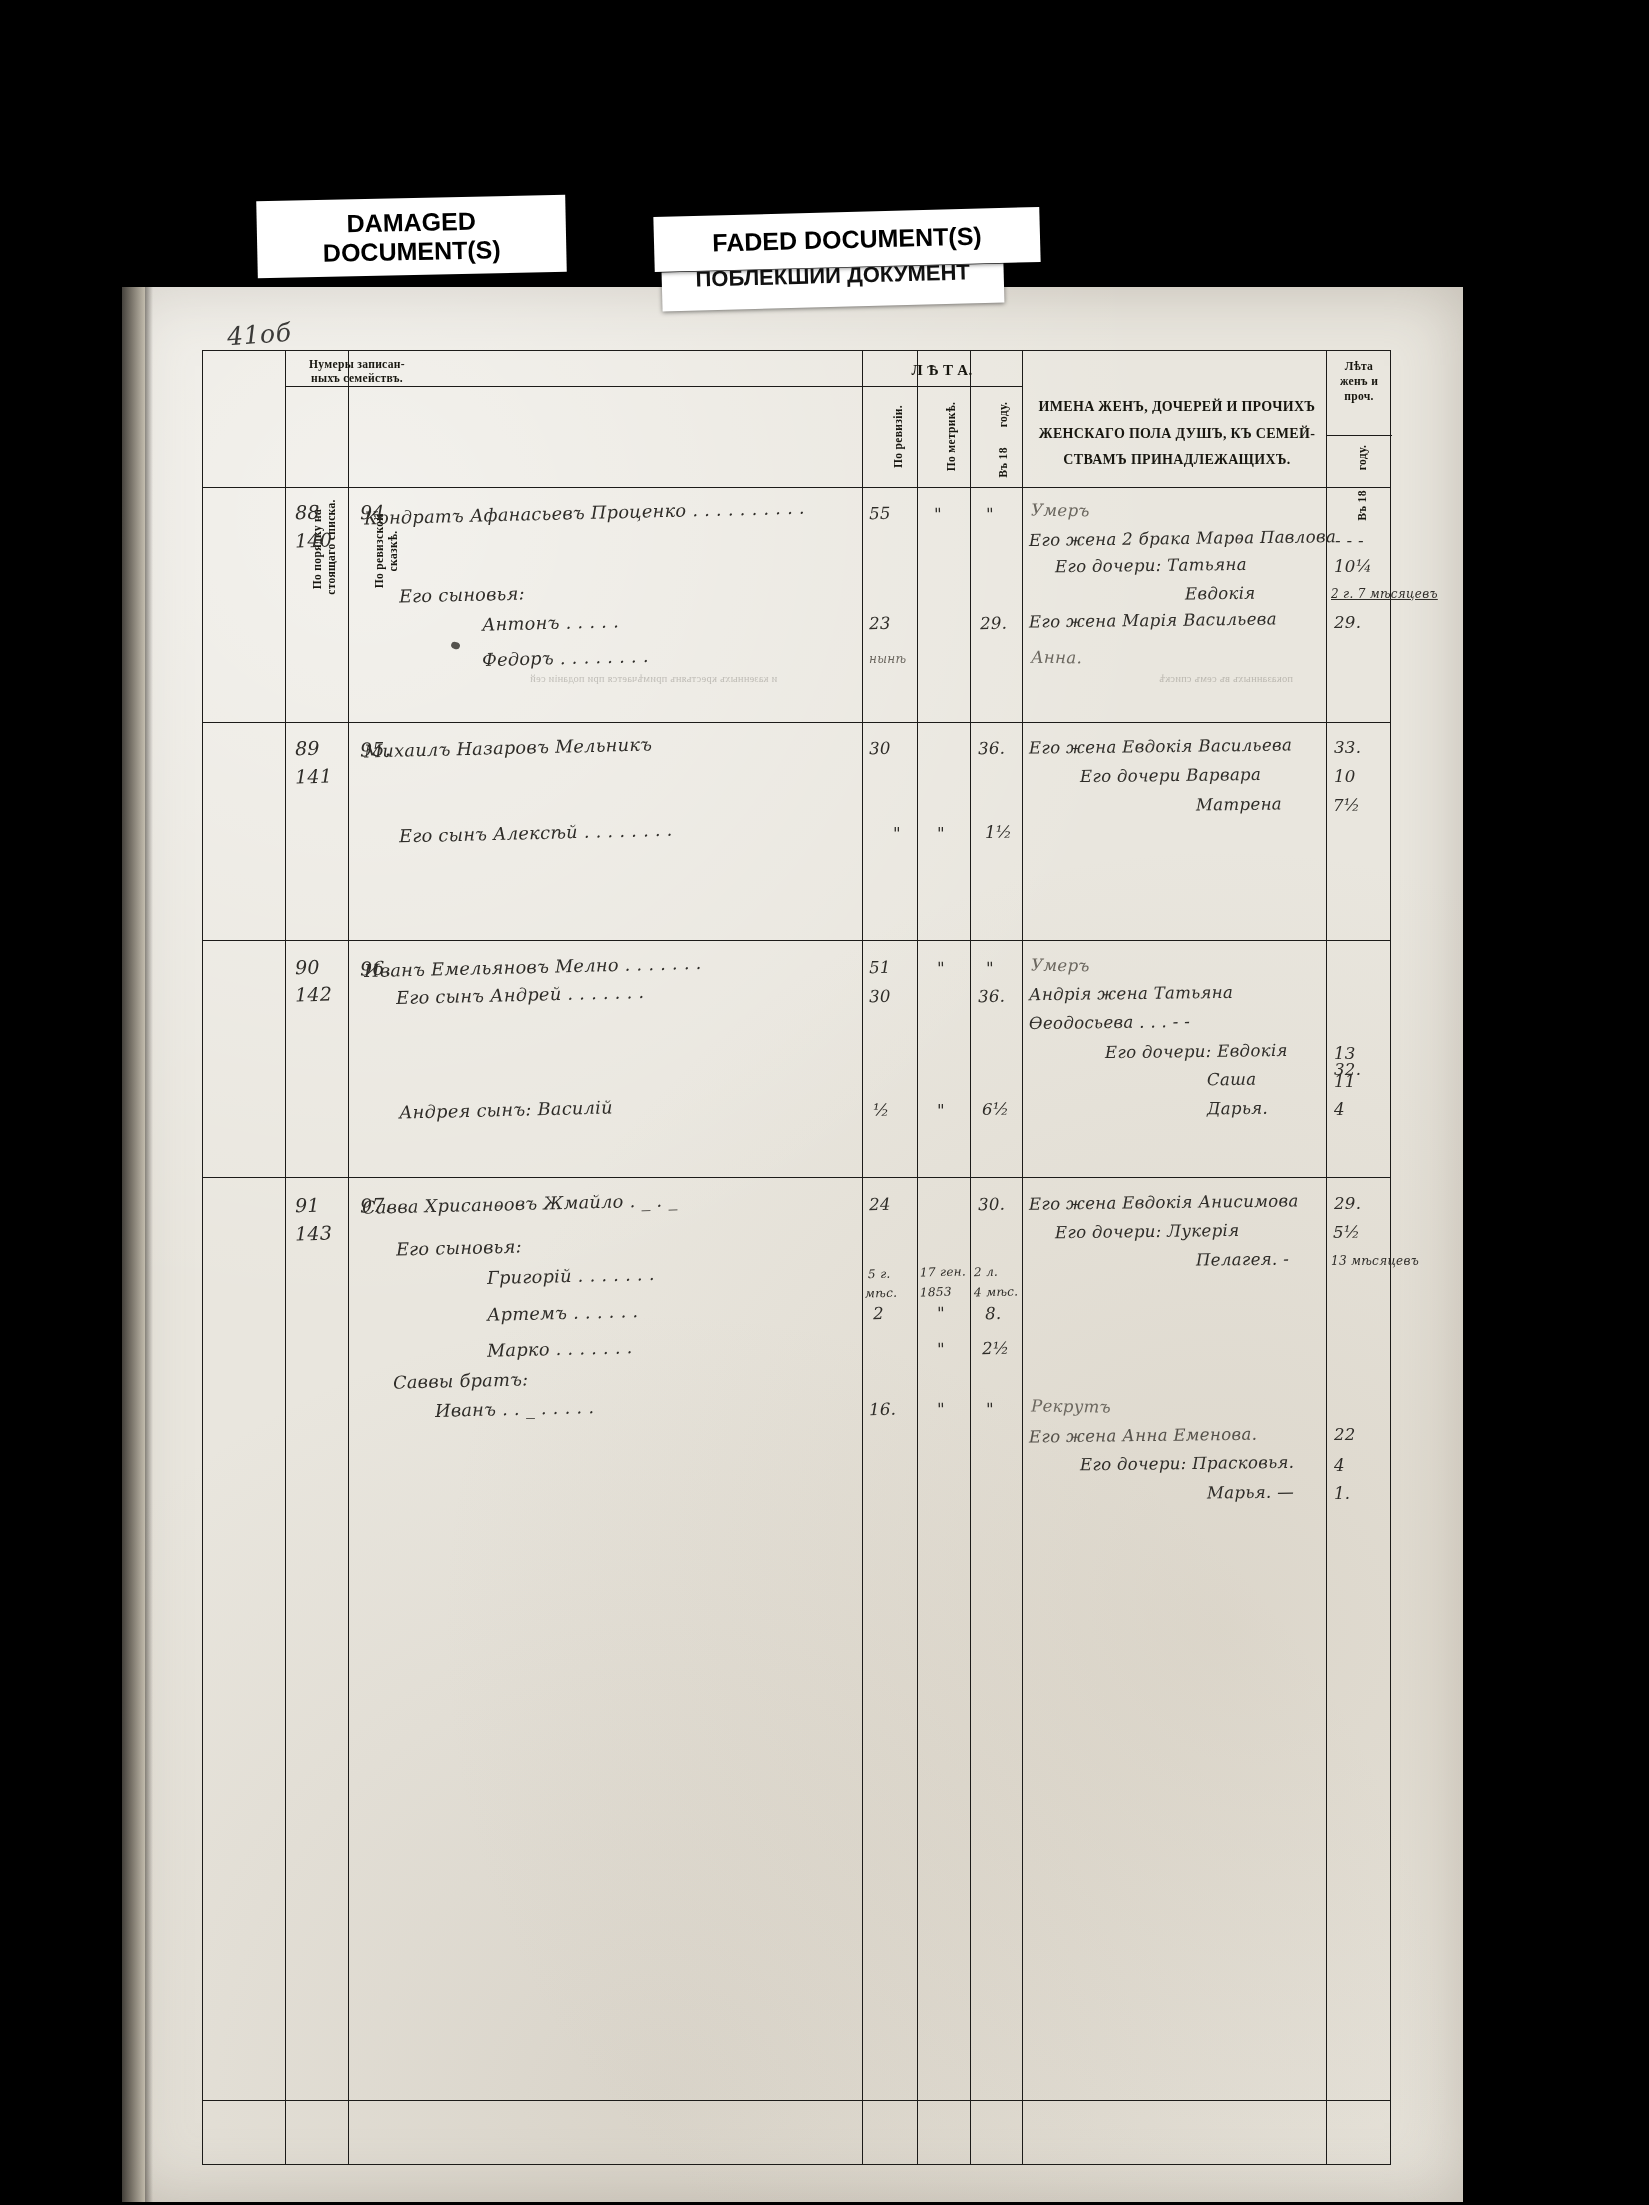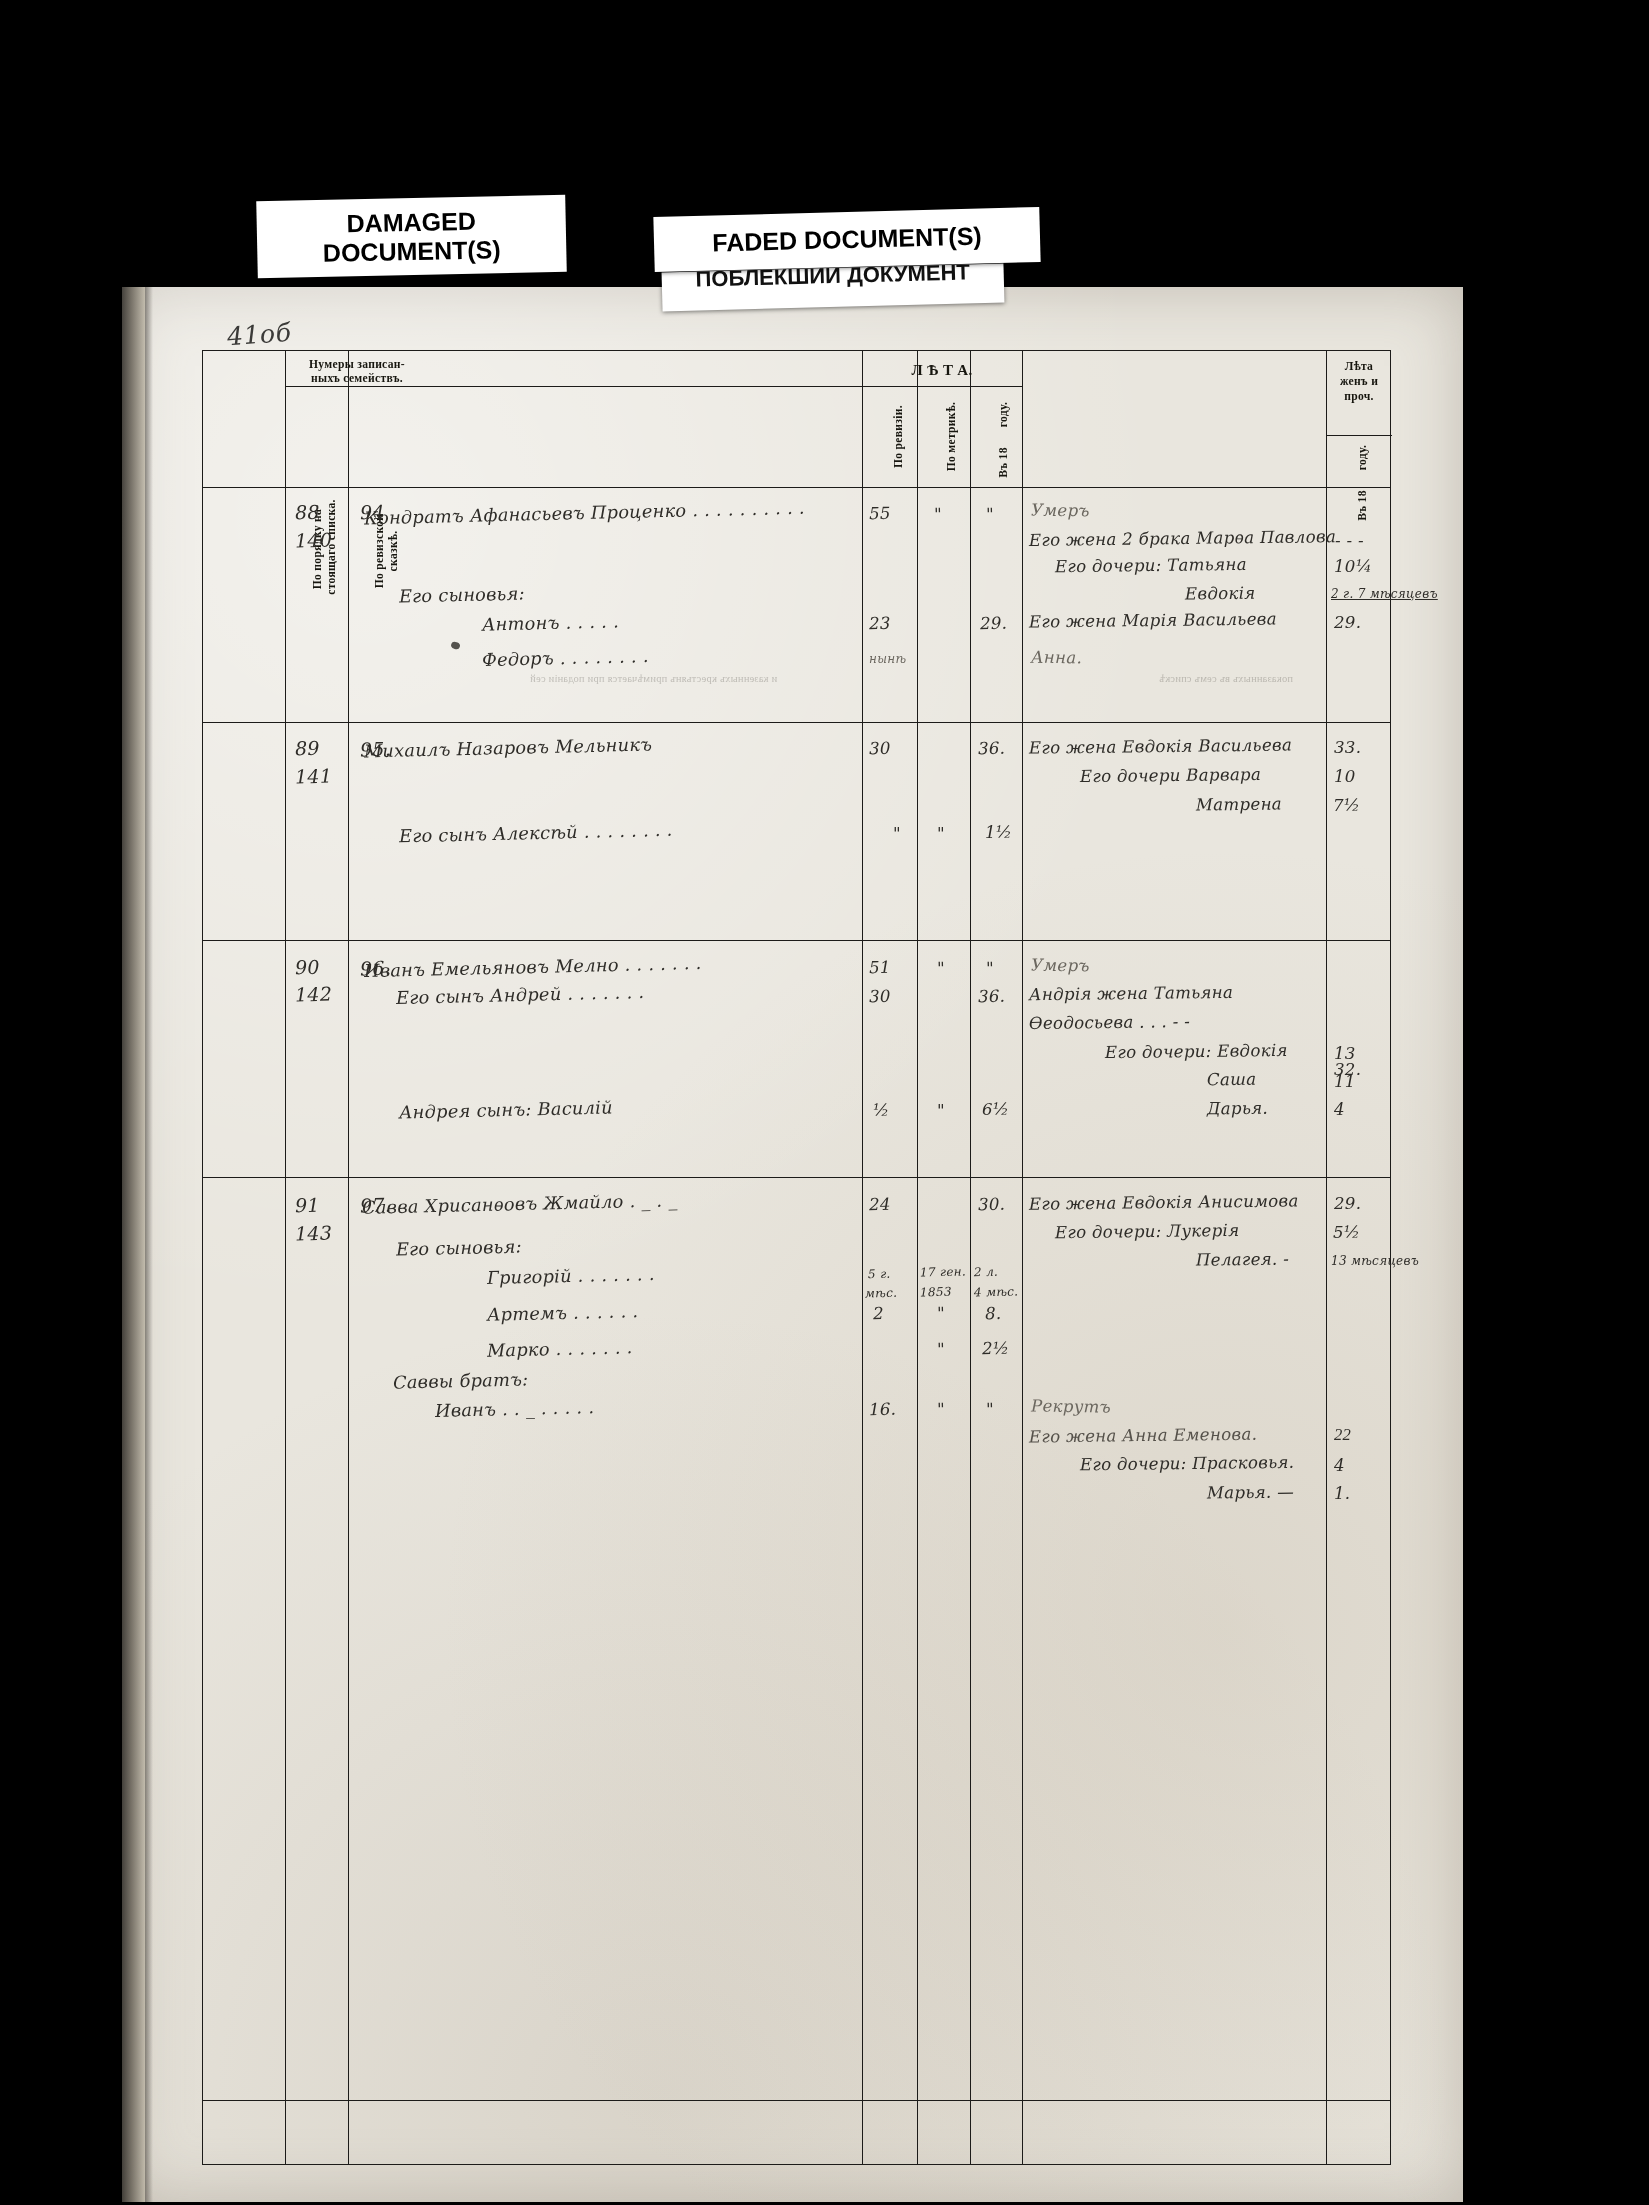--- a/index.html
+++ b/index.html
@@ -238,20 +238,25 @@
 
       <div class="hdr hdr-big" style="left:662px; top:10px; width:154px;">
         Л Ѣ Т А.
       </div>
 
       <div class="hdr hdr-small vert" style="left:689px; top:131px; width:91px;">По ревизіи.</div>
       <div class="hdr hdr-small vert" style="left:742px; top:131px; width:91px;">По метрикѣ.</div>
       <div class="hdr hdr-small vert" style="left:794px; top:83px; width:39px;">году.</div>
       <div class="hdr hdr-small vert" style="left:794px; top:131px; width:39px;">Въ 18</div>
 
+      <div class="hdr hdr-mid" style="left:828px; top:43px; width:292px; line-height:1.9;">
+        ИМЕНА ЖЕНЪ, ДОЧЕРЕЙ И ПРОЧИХЪ<br>
+        ЖЕНСКАГО ПОЛА ДУШЪ, КЪ СЕМЕЙ-<br>
+        СТВАМЪ ПРИНАДЛЕЖАЩИХЪ.
+      </div>
 
       <div class="hdr hdr-small" style="left:1124px; top:7.7px; width:64px; line-height:1.3;">
         Лѣта<br>женъ и<br>проч.
       </div>
       <div class="hdr hdr-small vert" style="left:1153px; top:126px; width:39px;">году.</div>
       <div class="hdr hdr-small vert" style="left:1153px; top:174px; width:39px;">Въ 18</div>
 
       <div class="hw s34 r2" style="left:92px; top:150px;">88</div>
       <div class="hw s34 r2" style="left:92px; top:178px;">140</div>
       <div class="hw s34 r2" style="left:157px; top:150px;">94</div>
@@ -376,21 +381,21 @@
 
       <div class="hw s32 r2" style="left:190px; top:1020px;">Саввы братъ:</div>
 
       <div class="hw s32 r2" style="left:232px; top:1048px;">Иванъ . . _ . . . . .</div>
       <div class="hw s30 r2" style="left:666px; top:1049px;">16.</div>
       <div class="hw s30 r2" style="left:734px; top:1049px;">"</div>
       <div class="hw s30 r2" style="left:783px; top:1049px;">"</div>
       <div class="hw s30 rr vfaint" style="left:828px; top:1046px;">Рекрутъ</div>
 
       <div class="hw s30 r1 faint" style="left:826px; top:1075px;">Его жена Анна Еменова.</div>
-      <div class="hw s30" style="left:1131px; top:1074px;font-family:Liberation Serif, serif;">22</div>
+      <div class="hw s30" style="left:1131px; top:1074px;">22</div>
 
       <div class="hw s30 r1" style="left:877px; top:1103px;">Его дочери:  Прасковья.</div>
       <div class="hw s30" style="left:1131px; top:1105px;">4</div>
 
       <div class="hw s30 r1" style="left:1004px; top:1132px;">Марья. —</div>
       <div class="hw s30" style="left:1131px; top:1133px;">1.</div>
 
     </div>
   </div>
 

